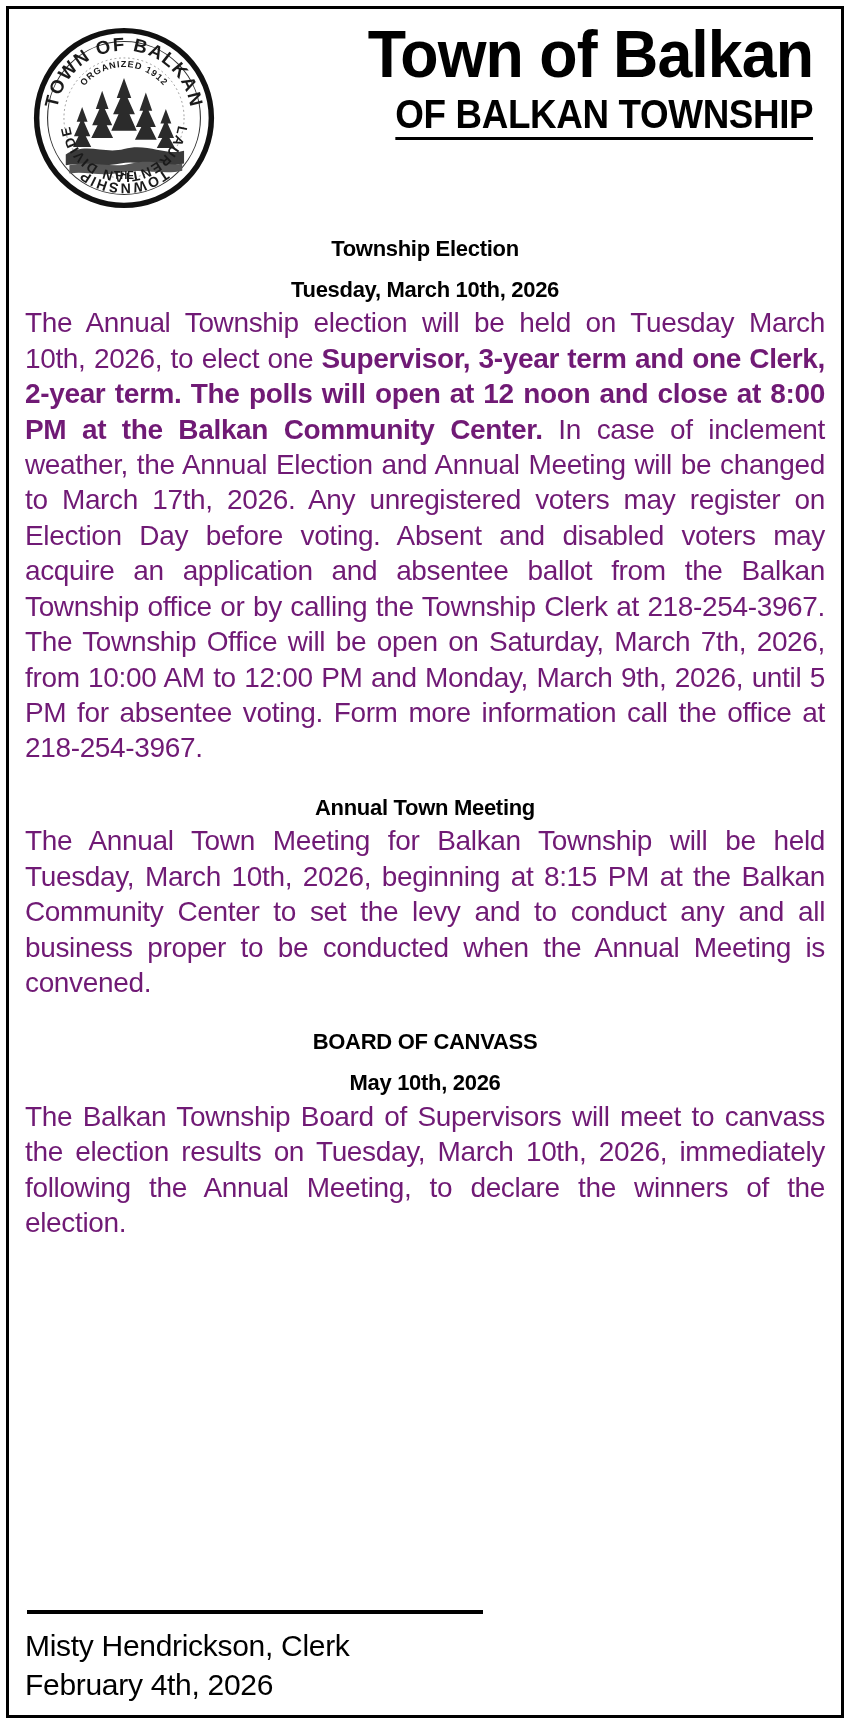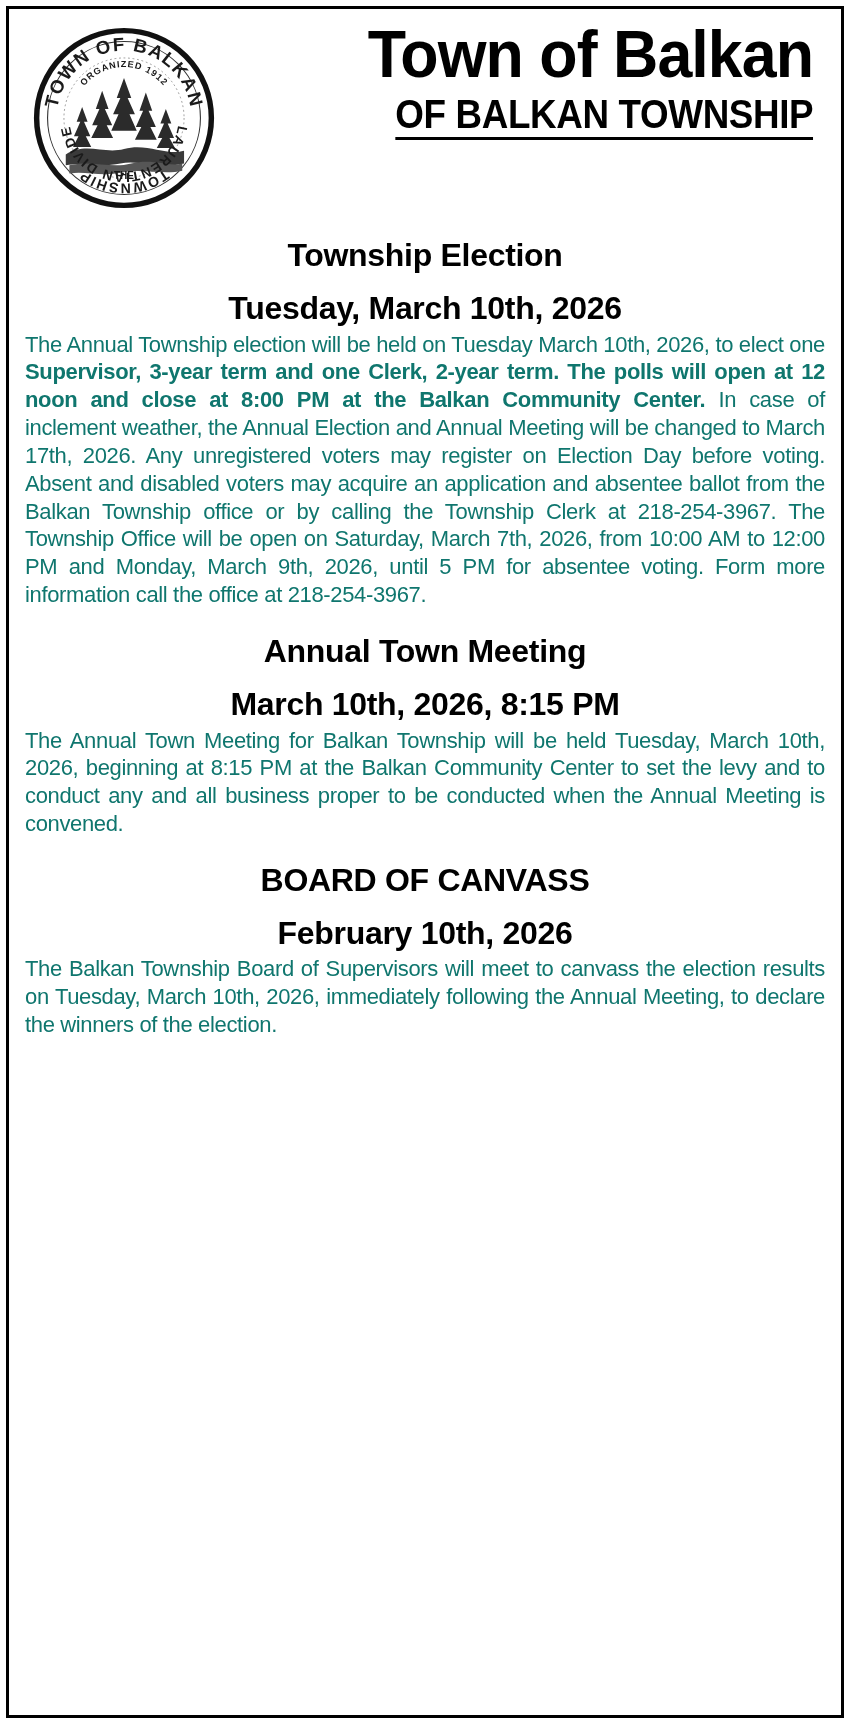--- a/index.html
+++ b/index.html
@@ -84,36 +84,36 @@
 
   
   .body {
     margin-top: 26px;
     flex: 1 1 auto;
   }
 
   .center-head {
     text-align: center;
     font-weight: bold;
-    font-size: 32px;
+    font-size: 22px;
     line-height: 1.26;
     color: #000;
     letter-spacing: -0.3px;
   }
 
   .center-head.tight {
     margin-top: 13px;
   }
 
   .para {
     text-align: justify;
     text-align-last: left;
-    font-size: 22px;
+    font-size: 28px;
     line-height: 1.265;
-    color: #0f766e;
+    color: #701a75;
     letter-spacing: -0.35px;
     margin-top: 2px;
     hyphens: none;
   }
 
   .para b { font-weight: bold; }
 
   .gap-before { margin-top: 12px; }
 
   
@@ -188,23 +188,27 @@
       </div>
     </div>
 
     <div class="body">
 
       <div class="center-head">Township Election</div>
       <div class="center-head tight">Tuesday, March 10th, 2026</div>
       <p class="para"><span>The Annual Township election will be held on Tuesday March 10th, 2026, to elect one </span><b>Supervisor, 3-year term and one Clerk, 2-year term. The polls will open at 12 noon and close at 8:00 PM at the Balkan Community Center.</b><span> In case of inclement weather, the Annual Election and Annual Meeting will be changed to March 17th, 2026. Any unregistered voters may register on Election Day before voting. Absent and disabled voters may acquire an application and absentee ballot from the Balkan Township office or by calling the Township Clerk at 218-254-3967. The Township Office will be open on Saturday, March 7th, 2026, from 10:00 AM to 12:00 PM and Monday, March 9th, 2026, until 5 PM for absentee voting. Form more information call the office at 218-254-3967.</span></p>
 
       <div class="center-head gap-before">Annual Town Meeting</div>
-      <div class="center-head tight">March 10th, 2026, 8:15 PM</div>
       <p class="para">The Annual Town Meeting for Balkan Township will be held Tuesday, March 10th, 2026, beginning at 8:15 PM at the Balkan Community Center to set the levy and to conduct any and all business proper to be conducted when the Annual Meeting is convened.</p>
 
       <div class="center-head gap-before">BOARD OF CANVASS</div>
-      <div class="center-head tight">February 10th, 2026</div>
+      <div class="center-head tight">May 10th, 2026</div>
       <p class="para">The Balkan Township Board of Supervisors will meet to canvass the election results on Tuesday, March 10th, 2026, immediately following the Annual Meeting, to declare the winners of the election.</p>
     </div>
 
+    <div class="footer">
+      <div class="rule"></div>
+      <div class="sig-line">Misty Hendrickson, Clerk</div>
+      <div class="sig-line">February 4th, 2026</div>
+    </div>
 
   </div>
 </div>
 
 </body></html>

